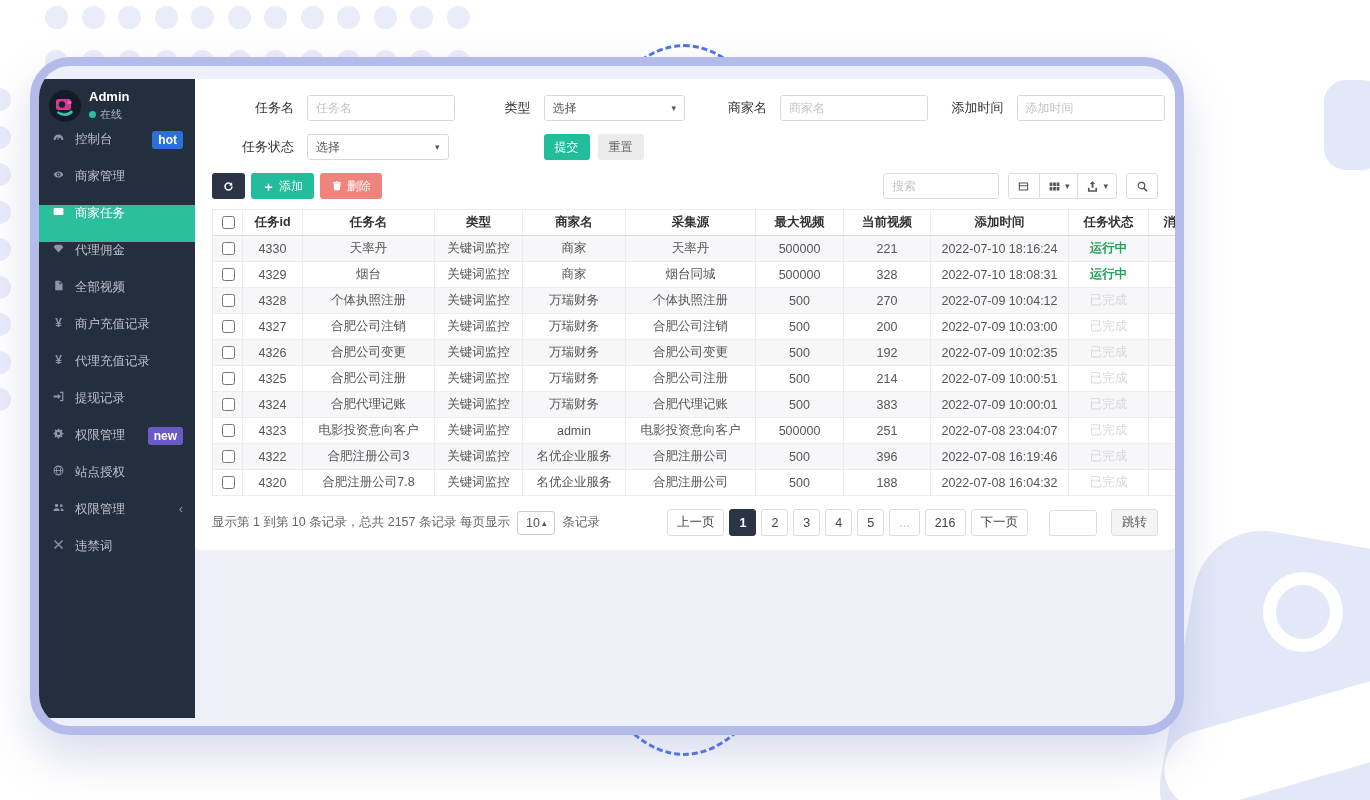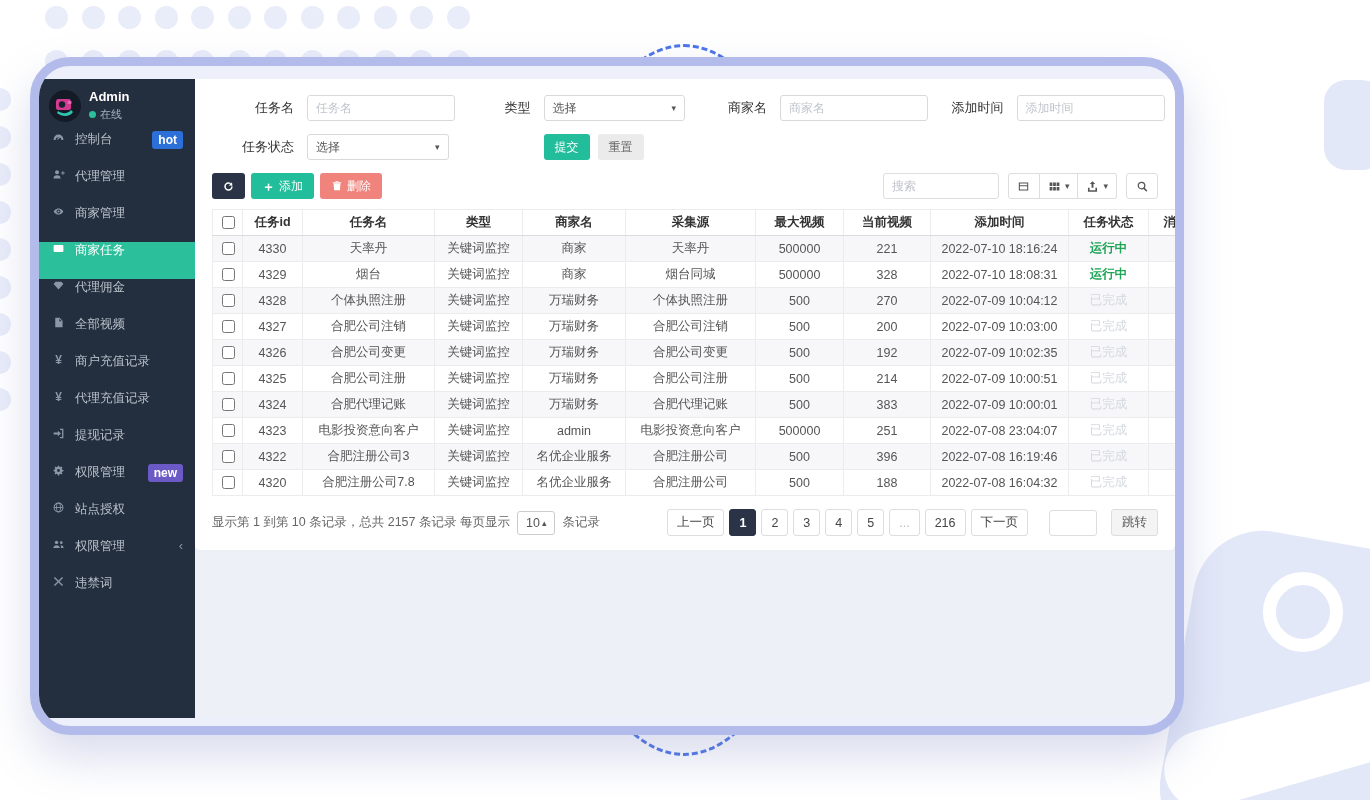--- a/index.html
+++ b/index.html
@@ -183,30 +183,20 @@
                 <path d="M2 10.4a6 6 0 0 1 12 0v.8h-2.4a3.6 3.6 0 0 0-7.2 0H2z"></path>
                 <rect x="7.35" y="6.4" width="1.3" height="4.6" rx=".65" transform="rotate(42 8 9)"></rect>
               </svg>
             </span>
             <span>控制台</span>
             <span class="side-badge" style="background: rgb(45, 111, 217);">hot</span>
           </div>
           <div class="side-item">
             <span class="side-icon">
               <svg viewBox="0 0 16 16">
-                <circle cx="6.2" cy="5.2" r="2.4"></circle>
-                <path d="M1.8 12.8c0-2.4 2-3.8 4.4-3.8s4.4 1.4 4.4 3.8z"></path>
-                <path d="M12.8 4h1.2v1.6H15.6v1.2H14V8.4h-1.2V6.8h-1.6V5.6h1.6z"></path>
-              </svg>
-            </span>
-            <span>代理管理</span>
-          </div>
-          <div class="side-item">
-            <span class="side-icon">
-              <svg viewBox="0 0 16 16">
                 <path d="M8 4.2C4.6 4.2 2.2 7.3 2.2 8S4.6 11.8 8 11.8 13.8 8.7 13.8 8 11.4 4.2 8 4.2zm0 6.2a2.4 2.4 0 1 1 0-4.8 2.4 2.4 0 0 1 0 4.8z"></path>
                 <circle cx="8" cy="8" r="1.2"></circle>
               </svg>
             </span>
             <span>商家管理</span>
           </div>
           <div class="side-item active">
             <span class="side-icon">
               <svg viewBox="0 0 16 16">
                 <rect x="2" y="3.6" width="12" height="8.8" rx="1.2"></rect>

